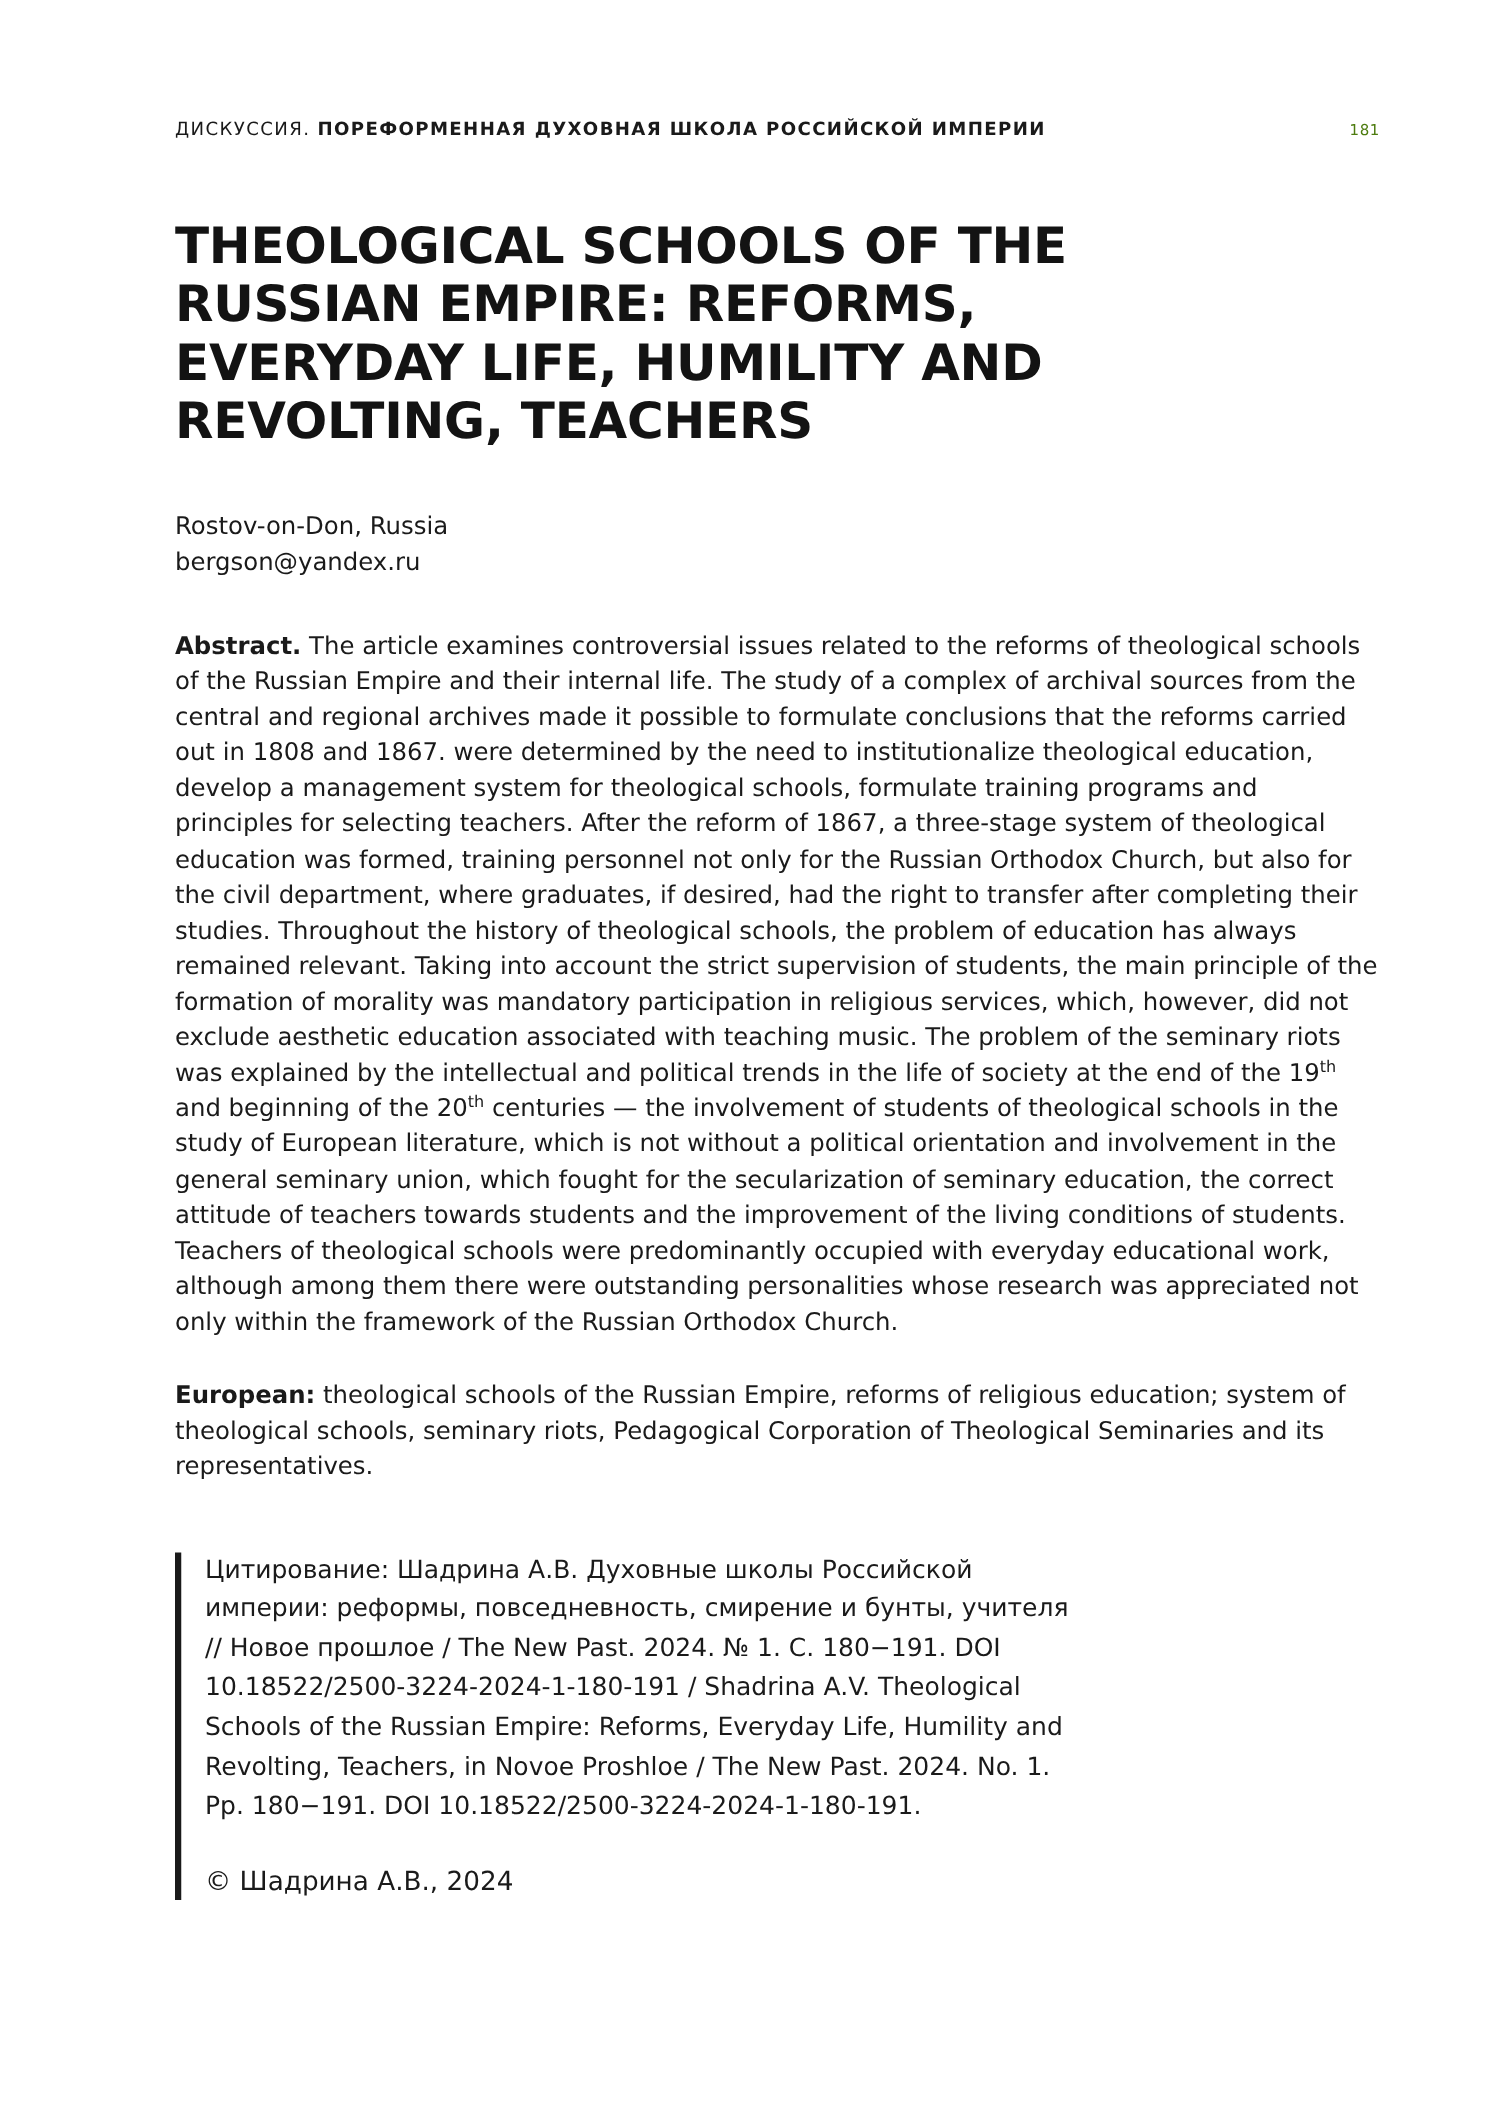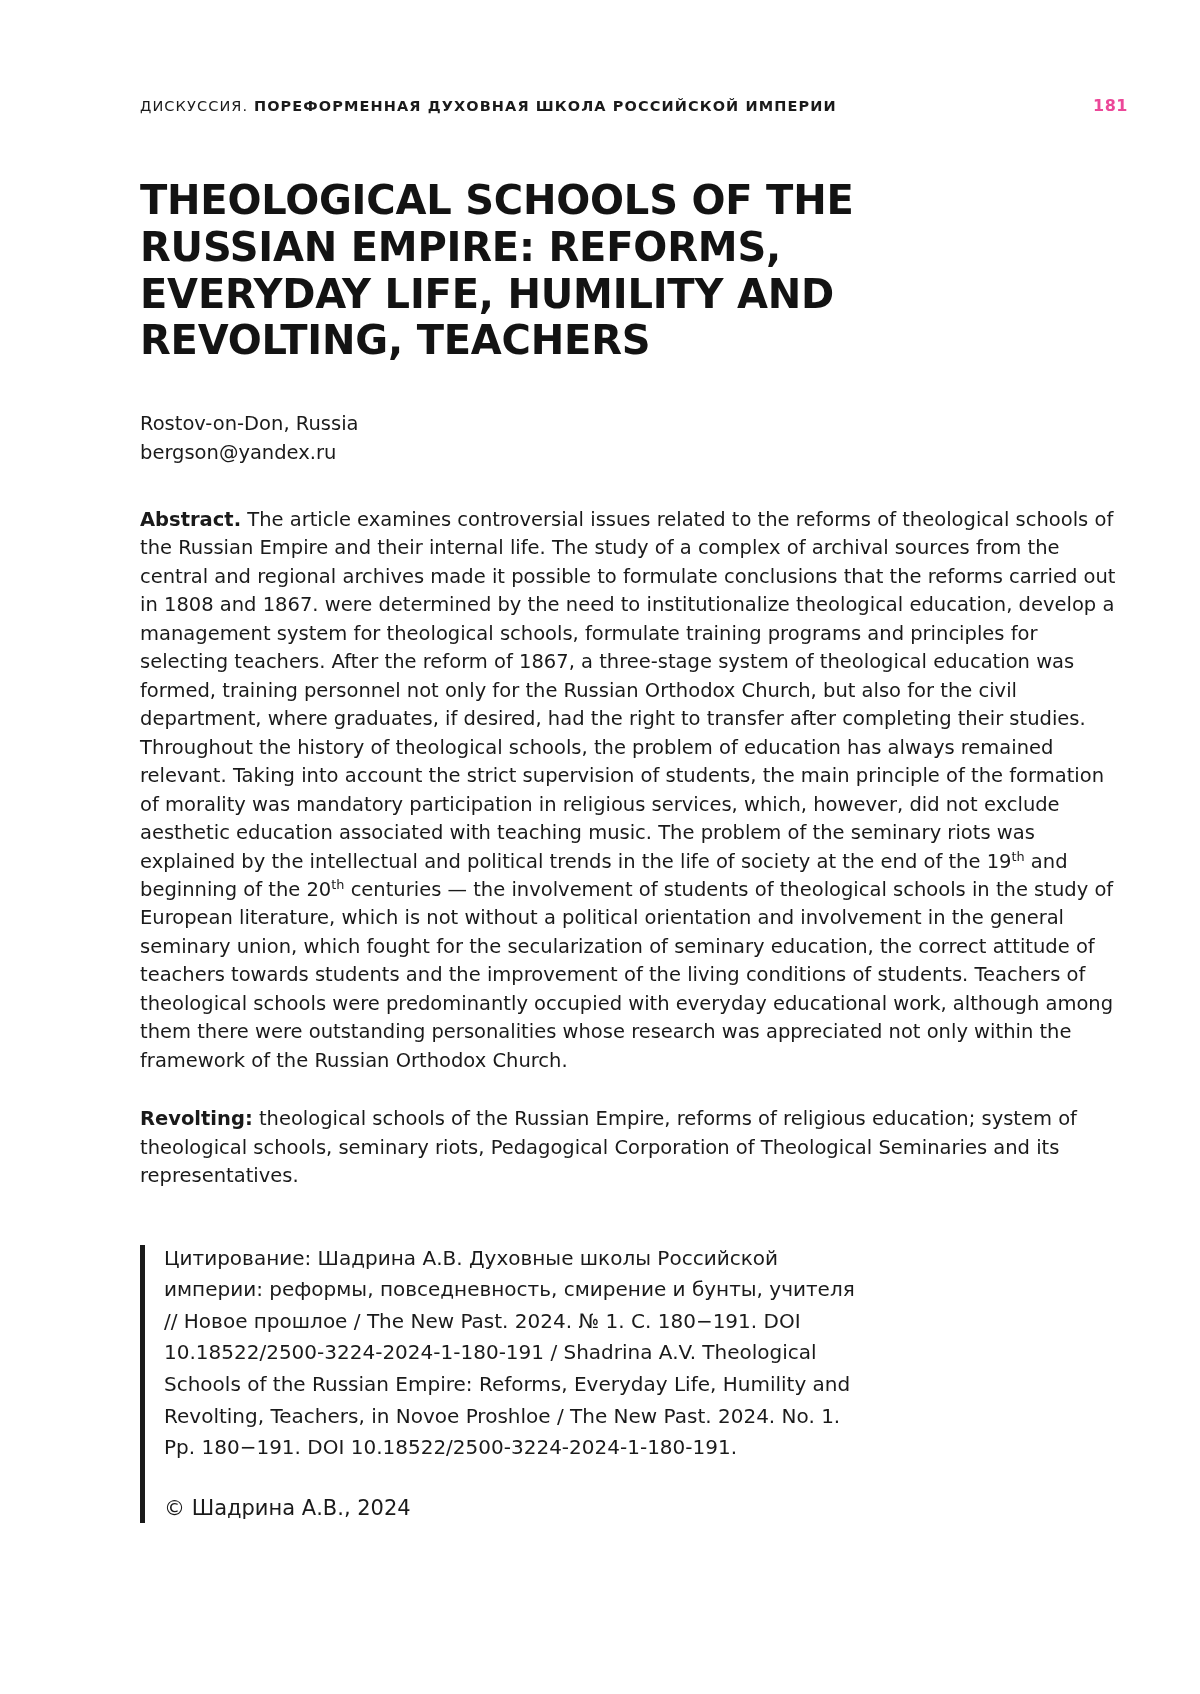--- a/index.html
+++ b/index.html
@@ -12,21 +12,21 @@
     height: 1694px;
     font-family: "DejaVu Sans", "Liberation Sans", sans-serif;
     color: #1a1a1a;
     -webkit-font-smoothing: antialiased;
   }
   .page {
     position: relative;
     width: 1200px;
     height: 1694px;
     box-sizing: border-box;
-    padding: 96px 72px 0 140px;
+    padding: 96px 96px 0 140px;
   }
 
   
   .running-head {
     display: flex;
     align-items: baseline;
     justify-content: space-between;
     margin-bottom: 62px;
   }
   .running-head-text {
@@ -34,24 +34,24 @@
     letter-spacing: 1.1px;
     color: #1a1a1a;
   }
   .rh-part1 {
     font-weight: 400;
   }
   .rh-part2 {
     font-weight: 700;
   }
   .page-number {
-    font-size: 16px;
-    font-weight: 700;
+    font-size: 12px;
+    font-weight: 400;
     letter-spacing: 0.5px;
-    color: #ec4899;
+    color: #4d7c0f;
   }
 
   
   .article-title {
     font-size: 40px;
     line-height: 1.17;
     font-weight: 700;
     letter-spacing: -0.2px;
     margin: 4px 0 46px 0;
     color: #131313;
@@ -140,21 +140,21 @@
   <div class="author-block">
     <div class="author-place">Rostov-on-Don, Russia</div>
     <div class="author-email">bergson@yandex.ru</div>
   </div>
 
   <p class="abstract">
     <span class="abstract-label">Abstract.</span><span> The article examines controversial issues related to the reforms of theological schools of the Russian Empire and their internal life. The study of a complex of archival sources from the central and regional archives made it possible to formulate conclusions that the reforms carried out in 1808 and 1867. were determined by the need to institutionalize theological education, develop a management system for theological schools, formulate training programs and principles for selecting teachers. After the reform of 1867, a three-stage system of theological education was formed, training personnel not only for the Russian Orthodox Church, but also for the civil department, where graduates, if desired, had the right to transfer after completing their studies. Throughout the history of theological schools, the problem of education has always remained relevant. Taking into account the strict supervision of students, the main principle of the formation of morality was mandatory participation in religious services, which, however, did not exclude aesthetic education associated with teaching music. The problem of the seminary riots was explained by the intellectual and political trends in the life of society at the end of the 19</span><sup>th</sup><span> and beginning of the 20</span><sup>th</sup><span> centuries — the involvement of students of theological schools in the study of European literature, which is not without a political orientation and involvement in the general seminary union, which fought for the secularization of seminary education, the correct attitude of teachers towards students and the improvement of the living conditions of students. Teachers of theological schools were predominantly occupied with everyday educational work, although among them there were outstanding personalities whose research was appreciated not only within the framework of the Russian Orthodox Church.</span>
   </p>
 
   <p class="keywords">
-    <span class="keywords-label">Revolting:</span><span> theological schools of the Russian Empire, reforms of religious education; system of theological schools, seminary riots, Pedagogical Corporation of Theological Seminaries and its representatives.</span>
+    <span class="keywords-label">European:</span><span> theological schools of the Russian Empire, reforms of religious education; system of theological schools, seminary riots, Pedagogical Corporation of Theological Seminaries and its representatives.</span>
   </p>
 
   <div class="citation-wrap">
     <div class="citation-bar"></div>
     <div class="citation-text">Цитирование: Шадрина А.В. Духовные школы Российской империи: реформы, повседневность, смирение и бунты, учителя // Новое прошлое / The New Past. 2024. № 1. С. 180−191. DOI 10.18522/2500-3224-2024-1-180-191 / Shadrina A.V. Theological Schools of the Russian Empire: Reforms, Everyday Life, Humility and Revolting, Teachers, in Novoe Proshloe / The New Past. 2024. No. 1. Pp. 180−191. DOI 10.18522/2500-3224-2024-1-180-191.</div>
     <div class="copyright">© Шадрина А.В., 2024</div>
   </div>
 
 </div>
 

